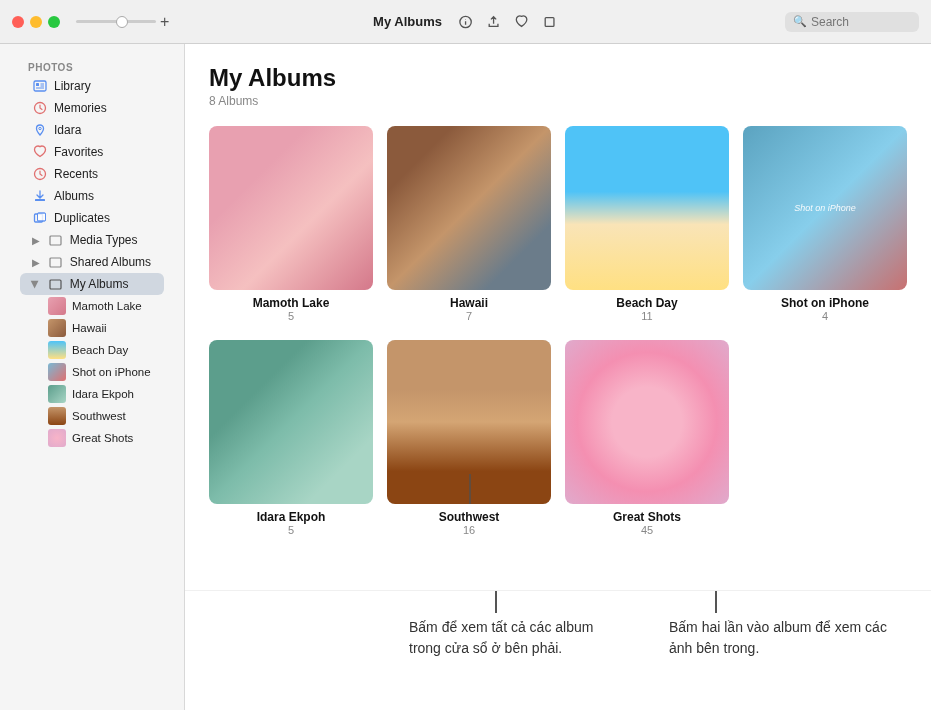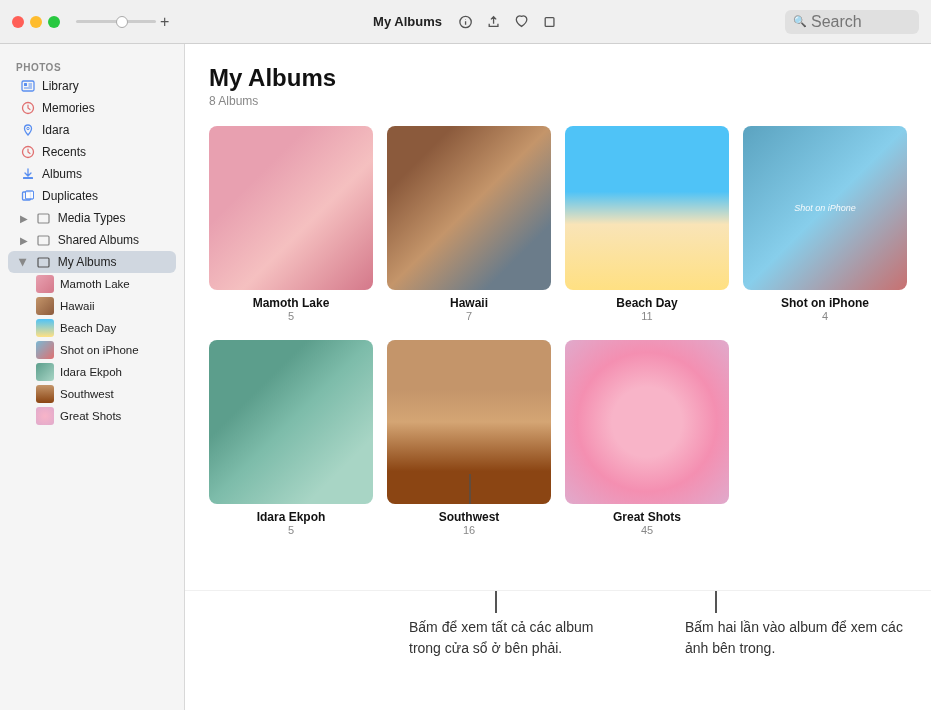--- a/index.html
+++ b/index.html
@@ -105,39 +105,39 @@
       gap: 4px;
       margin-left: auto;
     }
     .search-icon-sm {
       color: #888;
       font-size: 11px;
     }
     .search-input {
       border: none;
       background: transparent;
-      font-size: 16px;
+      font-size: 12px;
       color: #737373;
       outline: none;
       width: 100px;
     }
 
     
     .main-layout {
       display: flex;
       flex: 1;
       overflow: hidden;
     }
 
     
     .sidebar {
       width: 185px;
       background: #f5f5f5;
       border-right: 1px solid #d8d8d8;
-      padding: 12px 4px;
+      padding: 12px 16px;
       overflow-y: auto;
       flex-shrink: 0;
     }
     .sidebar-section-label {
       font-size: 10px;
       font-weight: 600;
       color: #888;
       text-transform: uppercase;
       padding: 6px 12px 2px 12px;
       letter-spacing: 0.5px;
@@ -389,20 +389,28 @@
     <div class="sidebar-item">
       <span class="sidebar-item-icon">
         <svg width="14" height="14" viewBox="0 0 14 14" fill="none">
           <path d="M7 2C5 2 3.5 3.5 3.5 5.5C3.5 8 7 12 7 12s3.5-4 3.5-6.5C10.5 3.5 9 2 7 2z" stroke="#5a8ff0" stroke-width="1.3" fill="none"></path>
           <circle cx="7" cy="5.5" r="1.2" stroke="#5a8ff0" stroke-width="1"></circle>
         </svg>
       </span>
       <span class="sidebar-item-label">Idara</span>
     </div>
 
+    <div class="sidebar-item">
+      <span class="sidebar-item-icon">
+        <svg width="14" height="14" viewBox="0 0 14 14" fill="none">
+          <path d="M7 11.5s-5.5-3.5-5.5-7a3.5 3.5 0 0 1 5.5-2.86A3.5 3.5 0 0 1 12.5 4.5c0 3.5-5.5 7-5.5 7z" stroke="#e07070" stroke-width="1.3" fill="none"></path>
+        </svg>
+      </span>
+      <span class="sidebar-item-label">Favorites</span>
+    </div>
 
     <div class="sidebar-item">
       <span class="sidebar-item-icon">
         <svg width="14" height="14" viewBox="0 0 14 14" fill="none">
           <circle cx="7" cy="7" r="5.5" stroke="#e07070" stroke-width="1.3" fill="none"></circle>
           <path d="M7 4v3l2 1.5" stroke="#e07070" stroke-width="1.2" stroke-linecap="round"></path>
         </svg>
       </span>
       <span class="sidebar-item-label">Recents</span>
     </div>
@@ -559,21 +567,21 @@
 
       </div>
     </div>
 
     <div class="annotation-area">
 
       <div style="position:absolute;top:0;left:310px;width:1.5px;height:22px;background:#555;"></div>
 
       <div style="position:absolute;top:0;left:530px;width:1.5px;height:22px;background:#555;"></div>
 
-      <div style="display:flex;align-items:flex-start;gap:76px;padding-top:14px;width:100%;">
+      <div style="display:flex;align-items:flex-start;gap:60px;padding-top:14px;width:100%;">
         <div style="width:200px;margin-left:200px;">
           <span class="callout-text">Bấm để xem tất cả các album trong cửa sổ ở bên phải.</span>
         </div>
         <div style="width:220px;">
           <span class="callout-text">Bấm hai lần vào album để xem các ảnh bên trong.</span>
         </div>
       </div>
     </div>
   </div>
 

